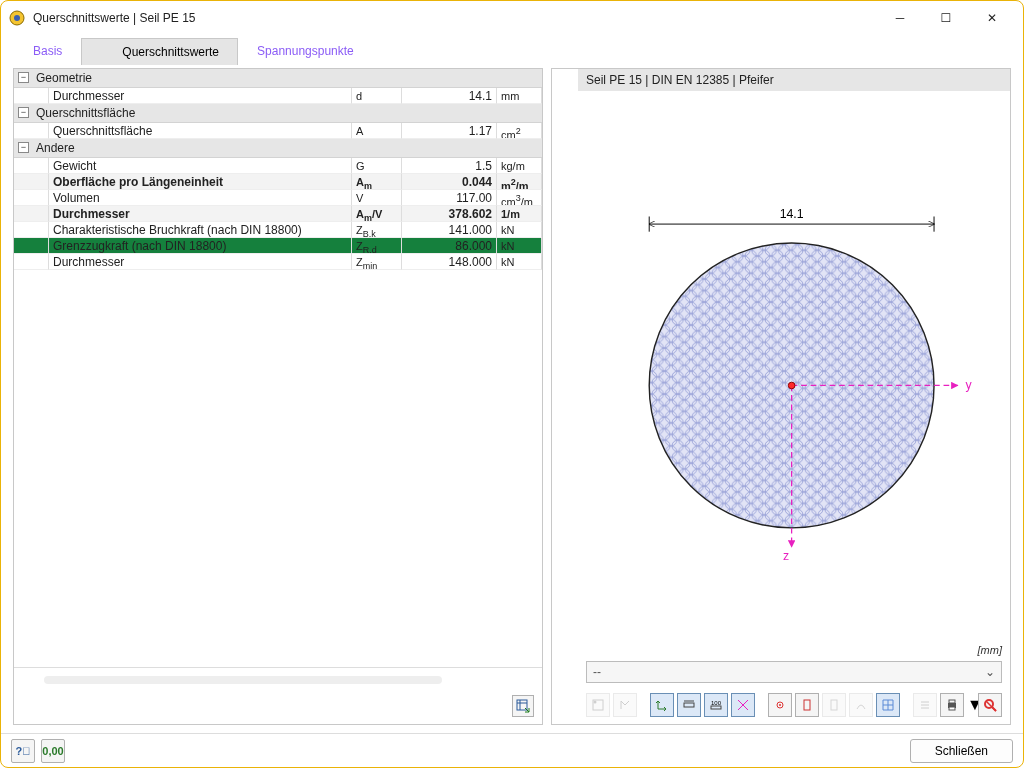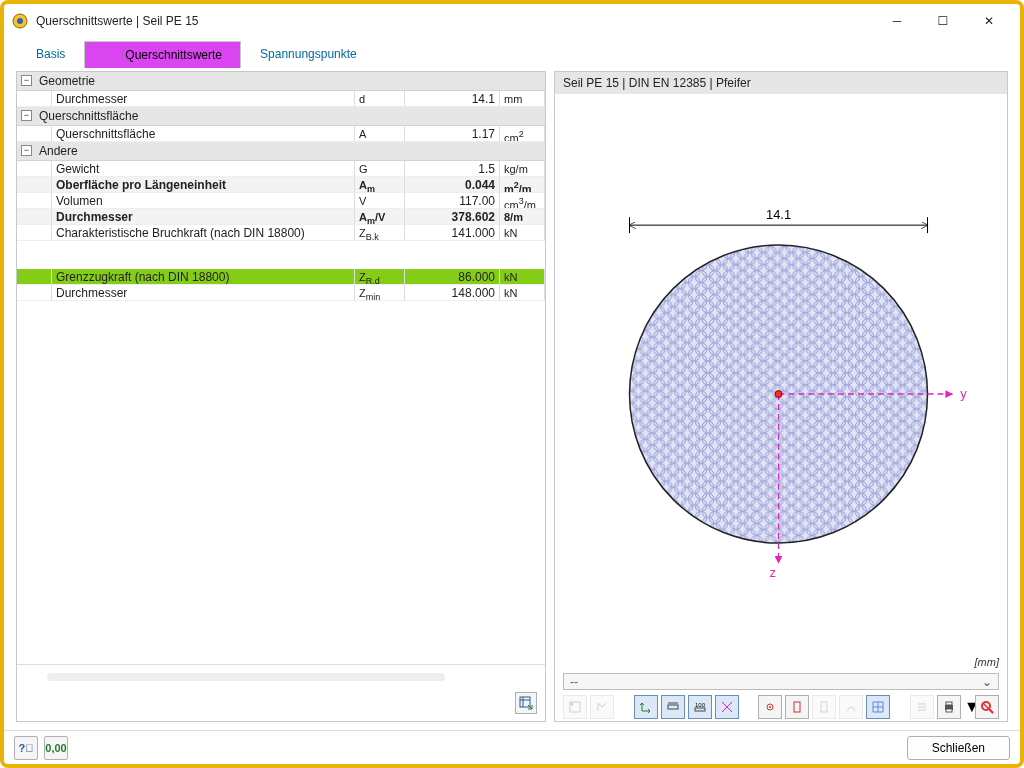--- a/index.html
+++ b/index.html
@@ -1,36 +1,36 @@
 <!DOCTYPE html>
 <html><head>
 <meta charset="utf-8">
 <style>
   * { box-sizing: border-box; font-family: "Segoe UI", Tahoma, sans-serif; }
   html, body { margin: 0; padding: 0; width: 1024px; height: 768px; overflow: hidden; background: #fff; }
-  .window { width: 1024px; height: 768px; border: 4px solid #eab308; border-radius: 8px; display: flex; flex-direction: column; background: #fff; }
+  .window { width: 1024px; height: 768px; border: 1px solid #eab308; border-radius: 8px; display: flex; flex-direction: column; background: #fff; }
   .titlebar { height: 33px; display: flex; align-items: center; padding: 0 8px; font-size: 12px; color: #222; }
   .titlebar .appicon { width: 16px; height: 16px; margin-right: 8px; }
   .titlebar .title { flex: 1; }
   .winbtns { display: flex; gap: 0; height: 100%; }
   .winbtn { width: 46px; height: 100%; display: flex; align-items: center; justify-content: center; font-size: 12px; color: #222; }
   .tabs { height: 30px; display: flex; align-items: flex-end; padding: 0 13px; font-size: 12px; color: #222; }
-  .tab { padding: 6px 18px; border: 1px solid transparent; border-bottom: none; cursor: default; color:#0369a1; }
-  .tab.active { border-color: #c8c8c8; background: #d946ef; position: relative; top: 1px; color:#000;padding-left:40px; }
+  .tab { padding: 6px 18px; border: 1px solid transparent; border-bottom: none; cursor: default; color:#8b5cf6; }
+  .tab.active { border-color: #c8c8c8; background: #e5e5e5; position: relative; top: 1px; color:#000;padding-left:40px; }
   .body { flex: 1; display: flex; gap: 8px; padding: 4px 12px 8px 12px; min-height: 0; }
   .leftpane, .rightpane { border: 1px solid #c8c8c8; background: #fff; display: flex; flex-direction: column; min-height: 0; }
   .leftpane { width: 530px; }
-  .rightpane { flex: 1; }
+  .rightpane { flex: 1; padding-left: 26px; }
   .grid { flex: 1; overflow: auto; font-size: 12px; color: #222; border-bottom: 1px solid #ddd; }
   .grouphdr { background: #e6e6e6; padding: 2px 6px 2px 22px; font-size: 12px; position: relative; border-bottom: 1px solid #d3d3d3; }
   .grouphdr .toggle { position: absolute; left: 4px; top: 3px; width: 11px; height: 11px; border: 1px solid #888; font-size: 9px; line-height: 9px; text-align: center; background: #fff; color:#333;}
   .row { display: grid; grid-template-columns: 35px 1fr 50px 95px 45px; height: 16px; line-height: 16px; }
   .row > div { border-right: 1px solid #ddd; border-bottom: 1px solid #eee; padding: 0 4px; overflow: hidden; white-space: nowrap; }
   .row.alt { background: #f3f3f3; font-weight: bold; }
-  .row.hl { background: #84cc16; margin-top: 28px; }
+  .row.hl { background: #15803d; }
   .row .indent { text-align: right; }
   .row .sym { font-size: 11px; }
   .row .val { text-align: right; }
   .row .unit { font-size: 11px; }
   .leftfoot { height: 36px; display:flex; align-items:center; justify-content:flex-end; padding:0 8px; }
   .iconbtn { width: 22px; height: 22px; border: 1px solid #b0b0b0; background:#f5f5f5; display:flex; align-items:center; justify-content:center; font-size:12px; }
   .rp-title { padding: 4px 8px; font-size: 12px; color:#222; background:#e6e6e6; }
   .rp-canvas { flex:1; background:#fff; position:relative; }
   .rp-unit { text-align:right; padding:2px 8px; font-size:11px; color:#333;font-style:italic; }
   .rp-combo { margin:3px 8px; height:22px; border:1px solid #bcbcbc; background:#f6f6f6; font-size:12px; display:flex; align-items:center; justify-content:space-between; padding:0 6px; color:#555;}
@@ -110,21 +110,21 @@
             <div>Volumen</div>
             <div class="sym">V</div>
             <div class="val">117.00</div>
             <div class="unit">cm<sup>3</sup>/m</div>
           </div>
           <div class="row alt">
             <div class="indent"></div>
             <div>Durchmesser</div>
             <div class="sym">A<sub>m</sub>/V</div>
             <div class="val">378.602</div>
-            <div class="unit">8/m</div>
+            <div class="unit">1/m</div>
           </div>
           <div class="row">
             <div class="indent"></div>
             <div>Charakteristische Bruchkraft (nach DIN 18800)</div>
             <div class="sym">Z<sub>B,k</sub></div>
             <div class="val">141.000</div>
             <div class="unit">kN</div>
           </div>
           <div class="row hl">
             <div class="indent"></div>

